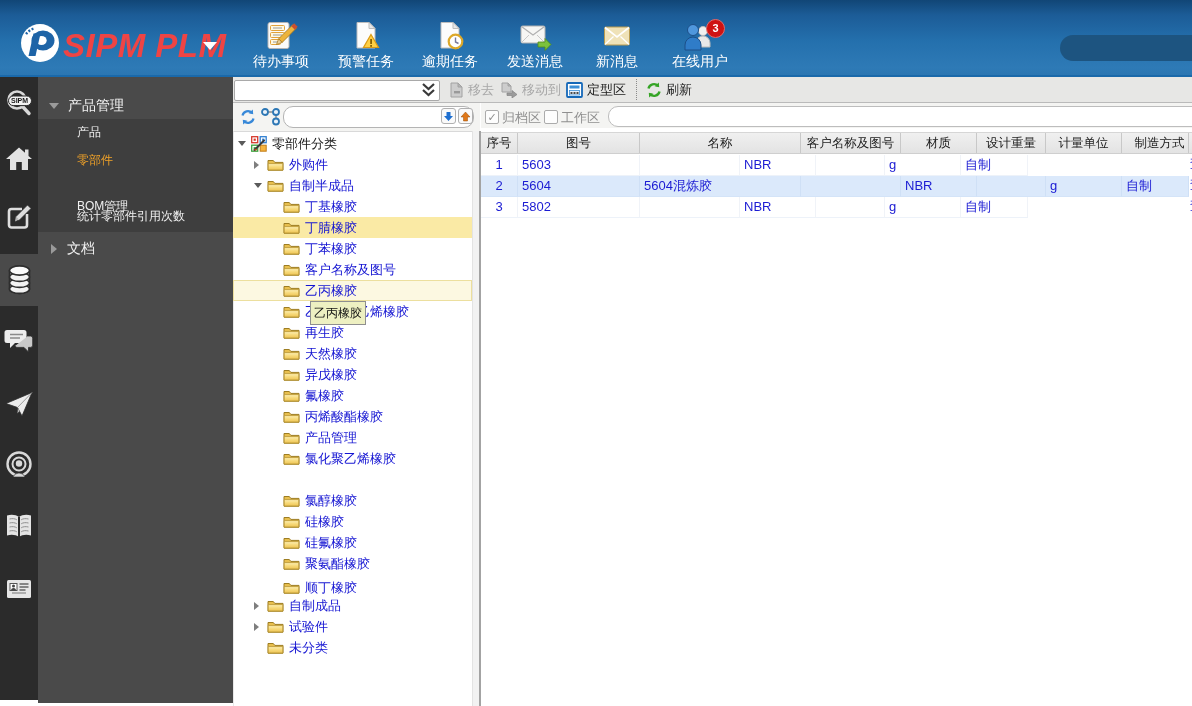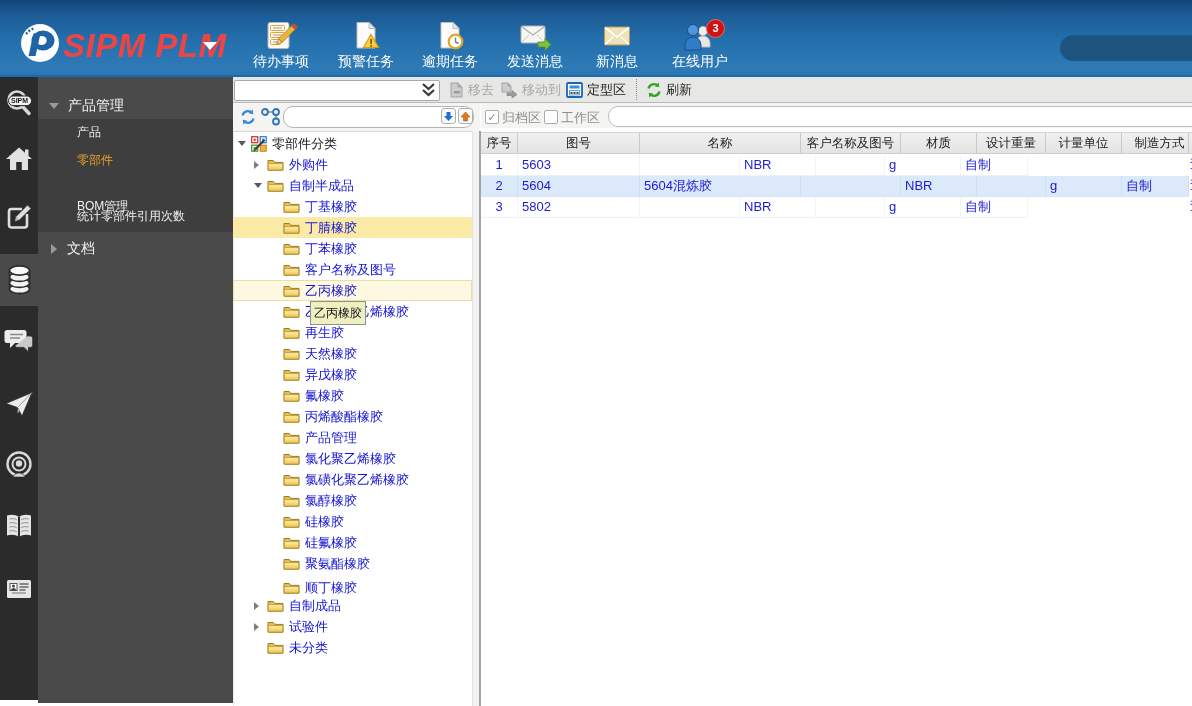--- a/index.html
+++ b/index.html
@@ -372,26 +372,20 @@
         <use href="#folder"></use>
       </svg>
       <span class="lbl">产品管理</span>
     </div>
 <div class="trow" style="top:317px">
       <svg style="margin-left:50px" width="17" height="13" viewBox="0 0 17 13">
         <use href="#folder"></use>
       </svg>
       <span class="lbl">氯化聚乙烯橡胶</span>
     </div>
-<div class="trow" style="top:338px">
-      <svg style="margin-left:50px" width="17" height="13" viewBox="0 0 17 13">
-        <use href="#folder"></use>
-      </svg>
-      <span class="lbl">氯磺化聚乙烯橡胶</span>
-    </div>
 <div class="trow" style="top:359px">
       <svg style="margin-left:50px" width="17" height="13" viewBox="0 0 17 13">
         <use href="#folder"></use>
       </svg>
       <span class="lbl">氯醇橡胶</span>
     </div>
 <div class="trow" style="top:380px">
       <svg style="margin-left:50px" width="17" height="13" viewBox="0 0 17 13">
         <use href="#folder"></use>
       </svg>

